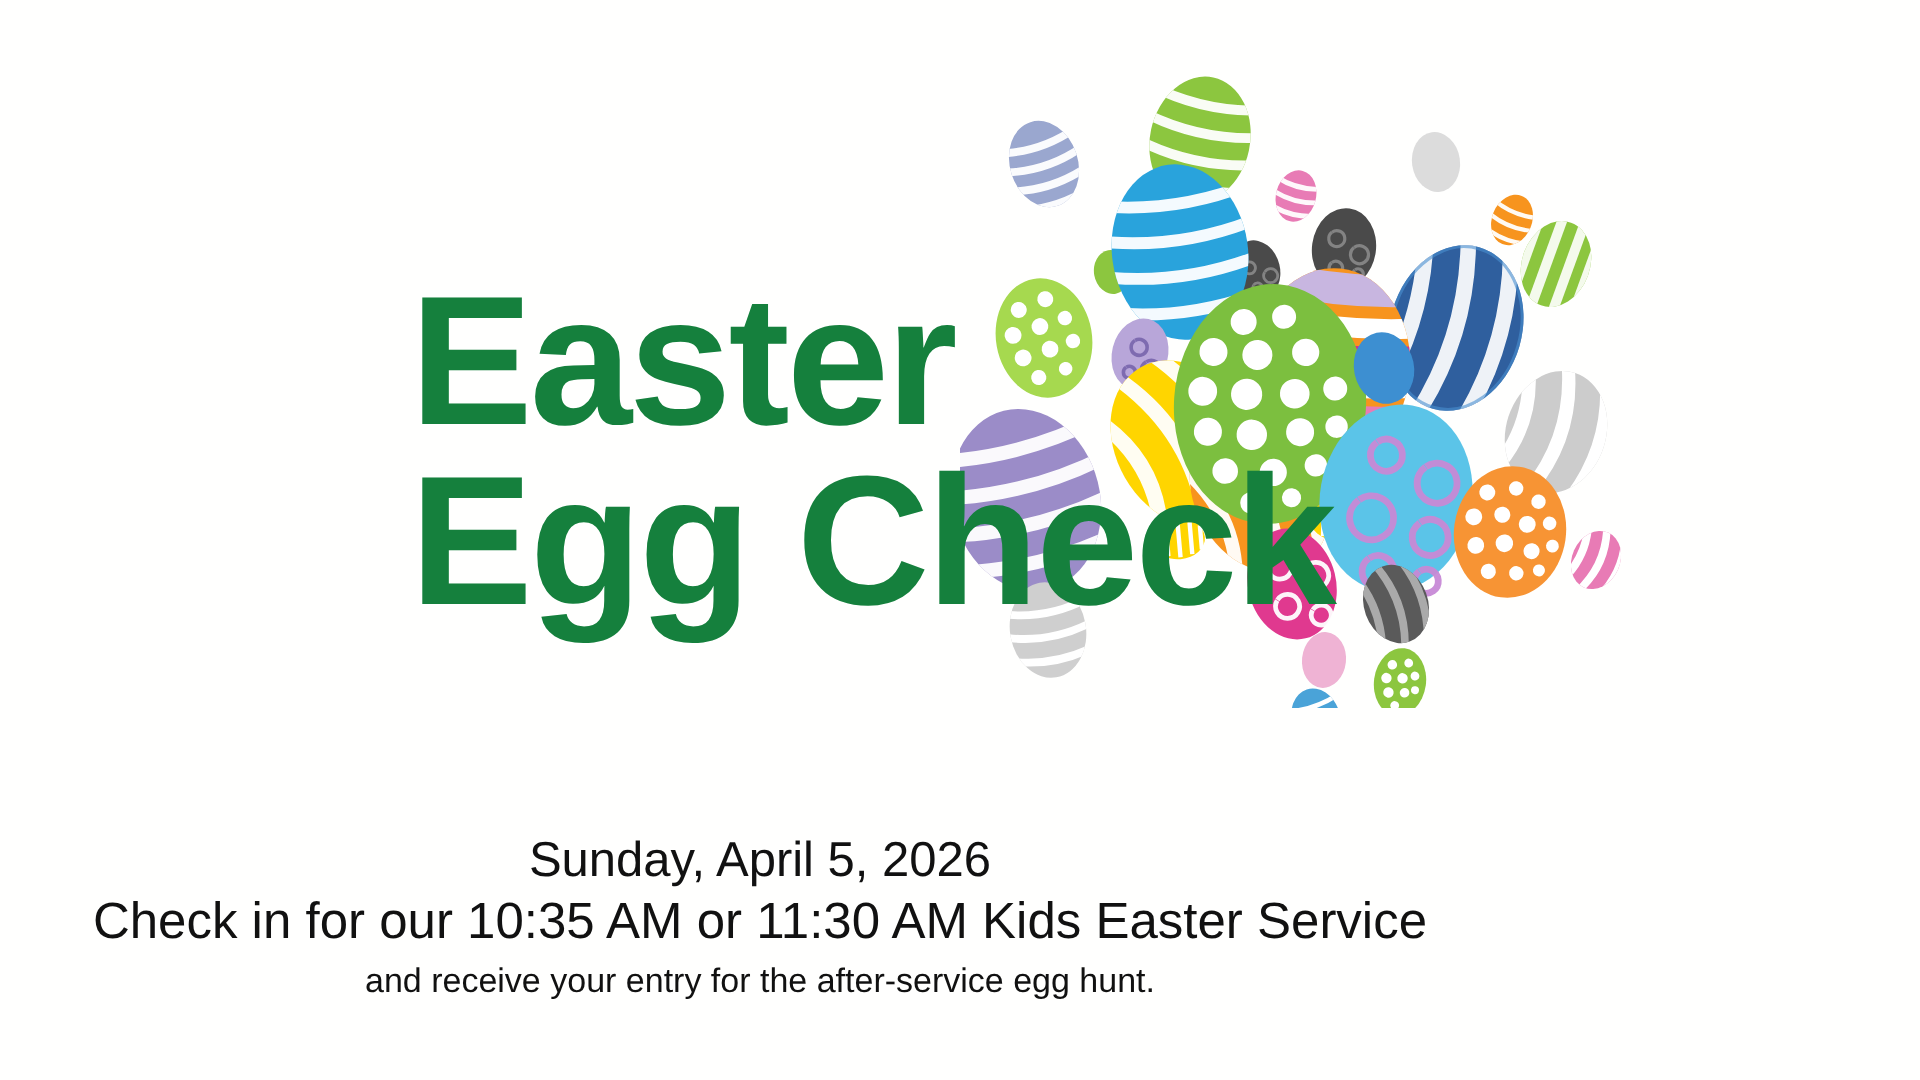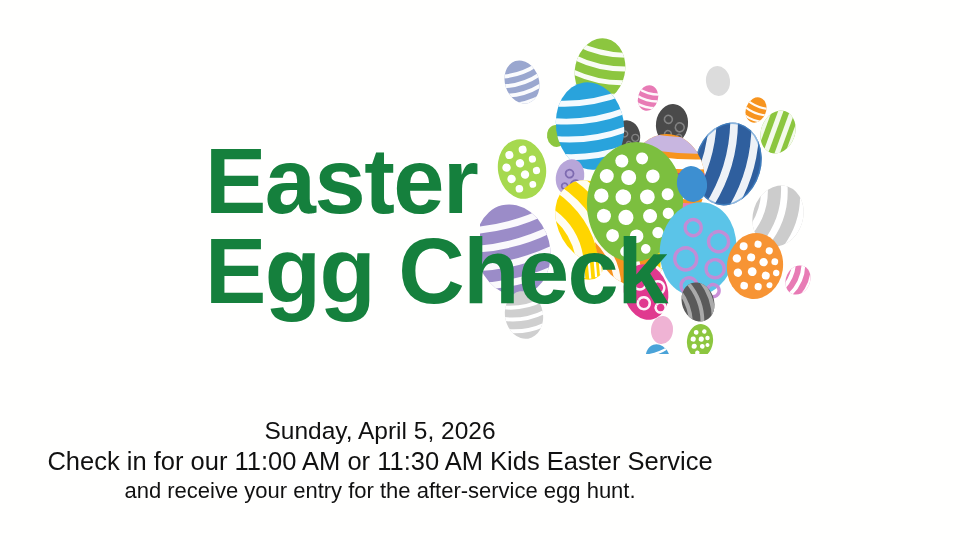--- a/index.html
+++ b/index.html
@@ -43,21 +43,21 @@
     width: 760px;
     text-align: center;
     z-index: 6;
     color: #111111;
     font-size: 24.5px;
     line-height: 30px;
     font-weight: 400;
   }
   #body-block .bline { display: block; white-space: nowrap; }
   #body-line-2 { font-size: 25.5px; }
-  #body-line-3 { font-size: 22px; }
+  #body-line-3 { font-size: 17px; }
 
   
   #egg-cluster {
     position: absolute;
     left: 480px;
     top: 34px;
     width: 340px;
     height: 320px;
     z-index: 2;
   }
@@ -436,17 +436,17 @@
     </svg>
   </div>
 
   <div id="title-block">
     <span class="tline" id="title-line-1">Easter</span>
     <span class="tline" id="title-line-2">Egg Check</span>
   </div>
 
   <div id="body-block">
     <span class="bline" id="body-line-1">Sunday, April 5, 2026</span>
-    <span class="bline" id="body-line-2">Check in for our 11:00 AM or 11:30 AM Kids Easter Service</span>
+    <span class="bline" id="body-line-2">Check in for our 10:35 AM or 11:30 AM Kids Easter Service</span>
     <span class="bline" id="body-line-3">and receive your entry for the after-service egg hunt.</span>
   </div>
 
 </div>
 
 </body></html>

